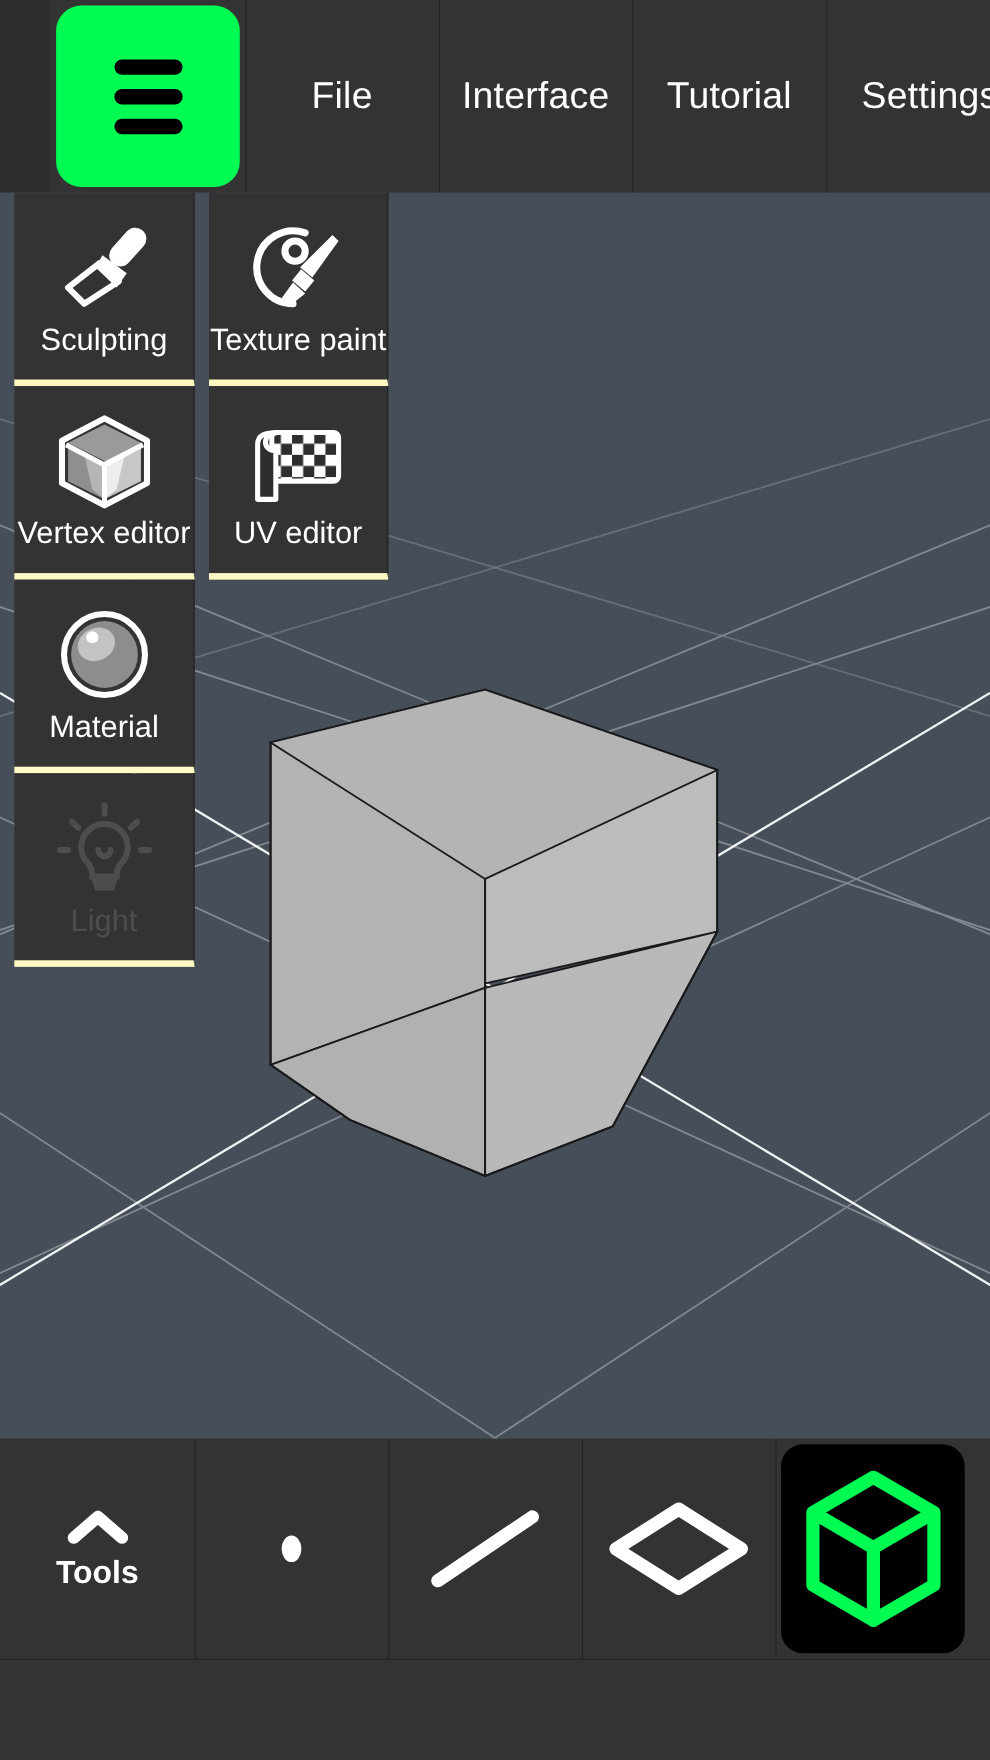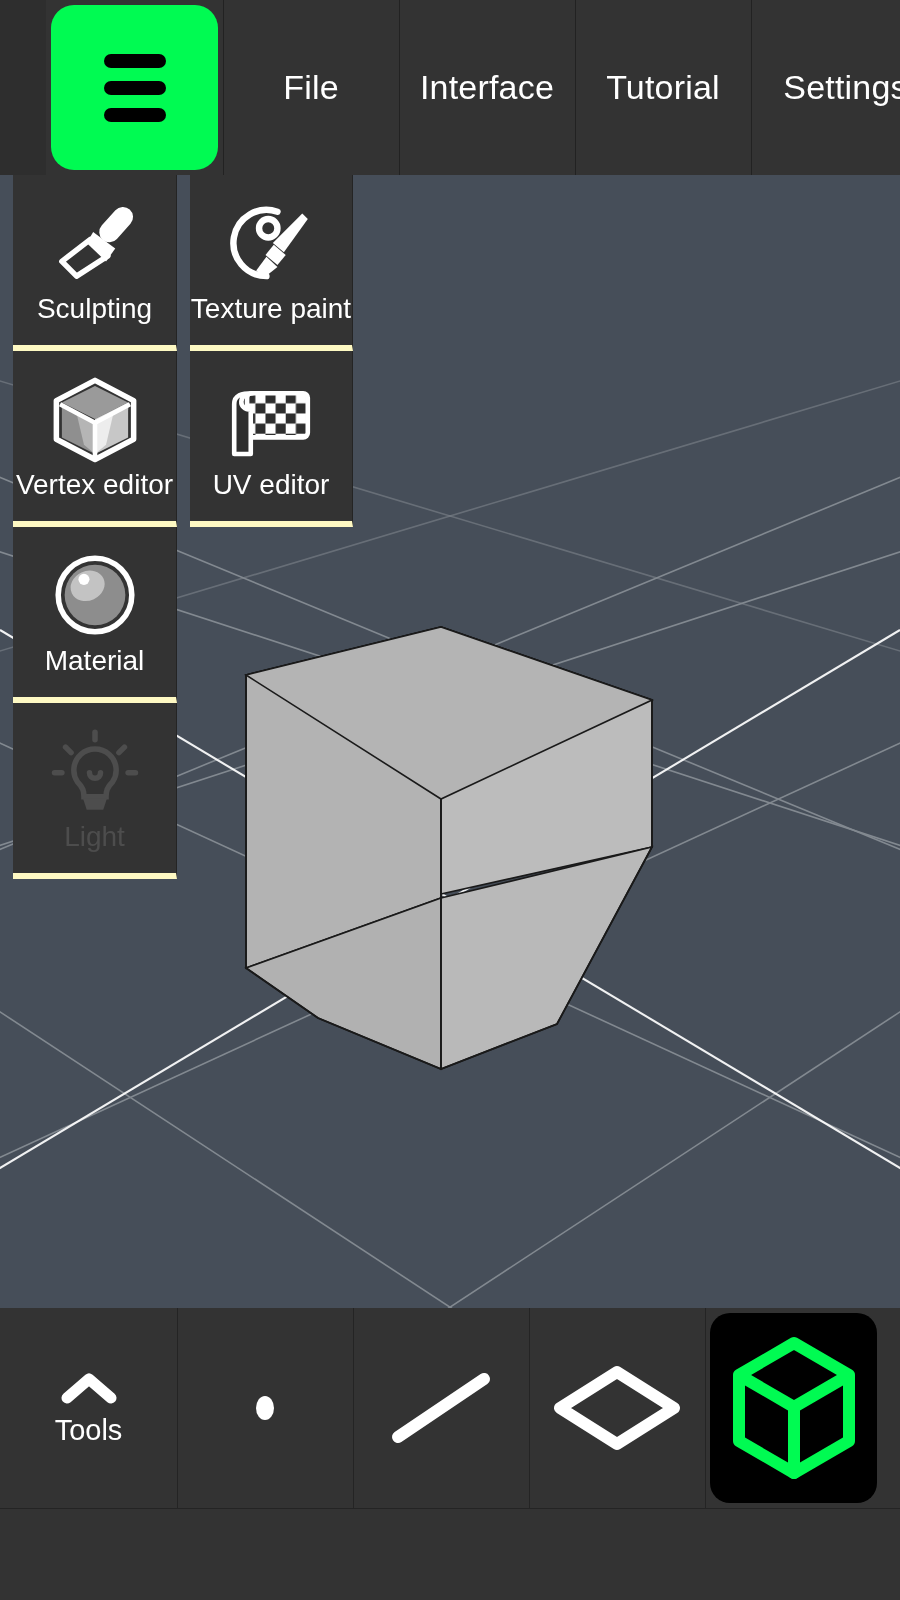--- a/index.html
+++ b/index.html
@@ -91,21 +91,21 @@
   .tool + .tool::before {
     content:""; position:absolute; left:0; top:0; width:1px; height:200px;
     background:#242424;
   }
   #tool-tools  { width:177px; }
   #tool-vertex { width:176px; }
   #tool-edge   { width:176px; }
   #tool-face   { width:176px; }
   #tool-object { width:195px; }
 
-  #tool-tools .tlabel { color:#ffffff; font-size:29px; font-weight:normal; line-height:1; }
+  #tool-tools .tlabel { color:#ffffff; font-size:29px; font-weight:bold; line-height:1; }
   .tool svg { display:block; }
 
   #tool-object .objbox {
     position:absolute; left:5px; top:5px; width:167px; height:190px;
     background:#000000; border-radius:20px;
     display:flex; align-items:center; justify-content:center;
   }
 
   
   #footer {

